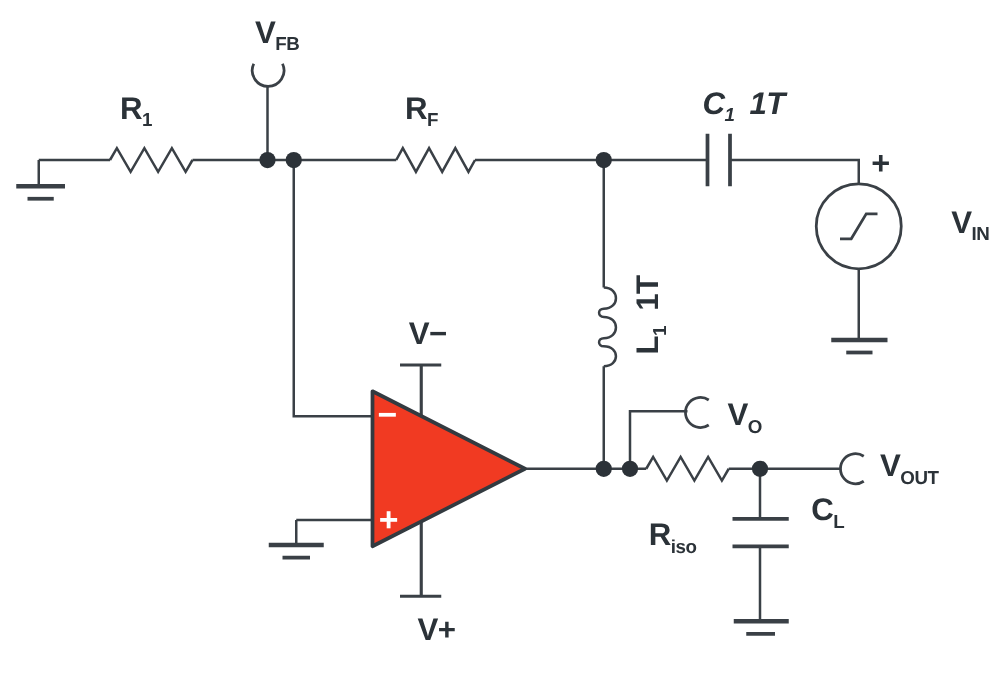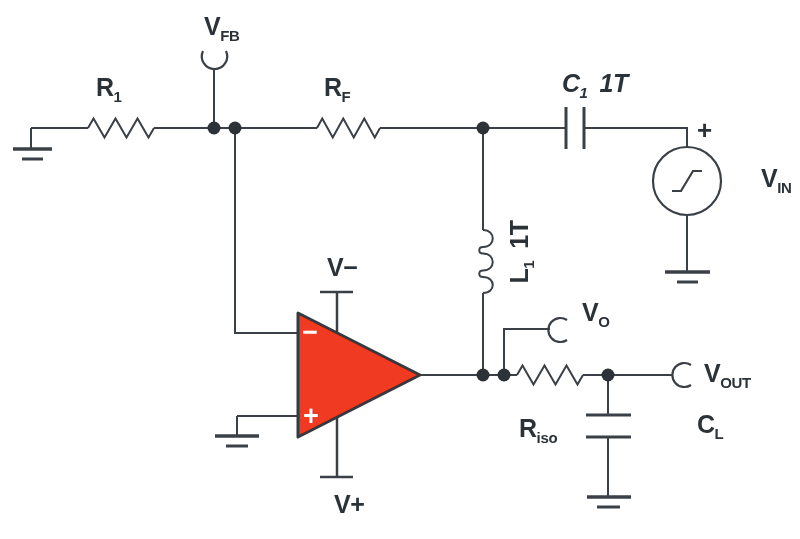--- a/index.html
+++ b/index.html
@@ -145,29 +145,29 @@
   </div>
 
   <div class="lbl" style="left:327px;top:255px;">V−</div>
 
   <div class="lbl" style="left:334px;top:492px;">V+</div>
 
   <div class="opamp-sign" style="left:302px;top:319px;">−</div>
 
   <div class="opamp-sign" style="left:303px;top:403px;">+</div>
 
-  <div class="lbl" style="left:582px;top:300px;">
+  <div class="lbl" style="left:582px;top:320px;">
     <span>V</span><span class="sub">O</span>
   </div>
 
   <div class="lbl" style="left:519px;top:416px;">
     <span>R</span><span class="sub">iso</span>
   </div>
 
-  <div class="lbl" style="left:649px;top:412px;margin-left:48px;">
+  <div class="lbl" style="left:649px;top:396px;">
     <span>C</span><span class="sub">L</span>
   </div>
 
   <div class="lbl" style="left:704px;top:361px;">
     <span>V</span><span class="sub">OUT</span>
   </div>
 
 </div>
 
 </body></html>

